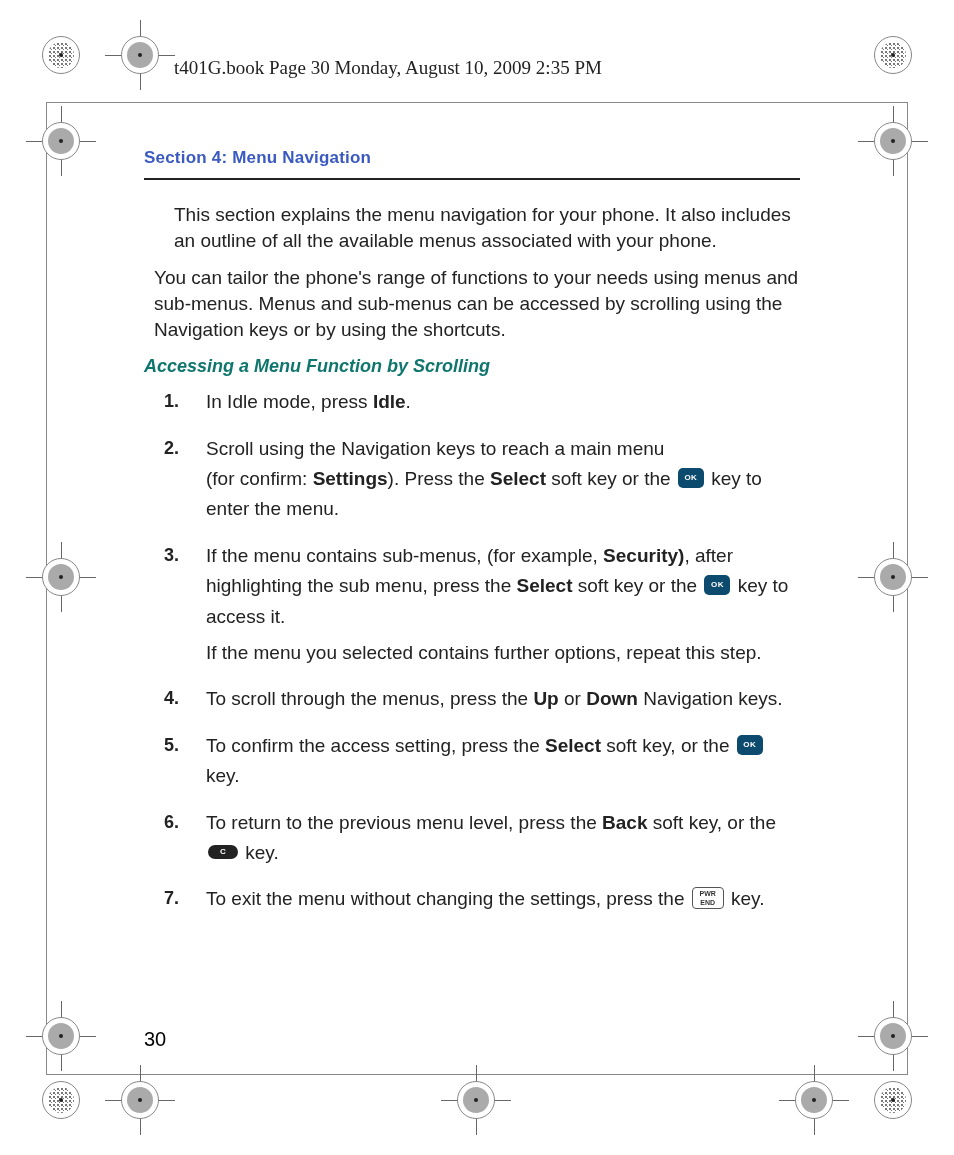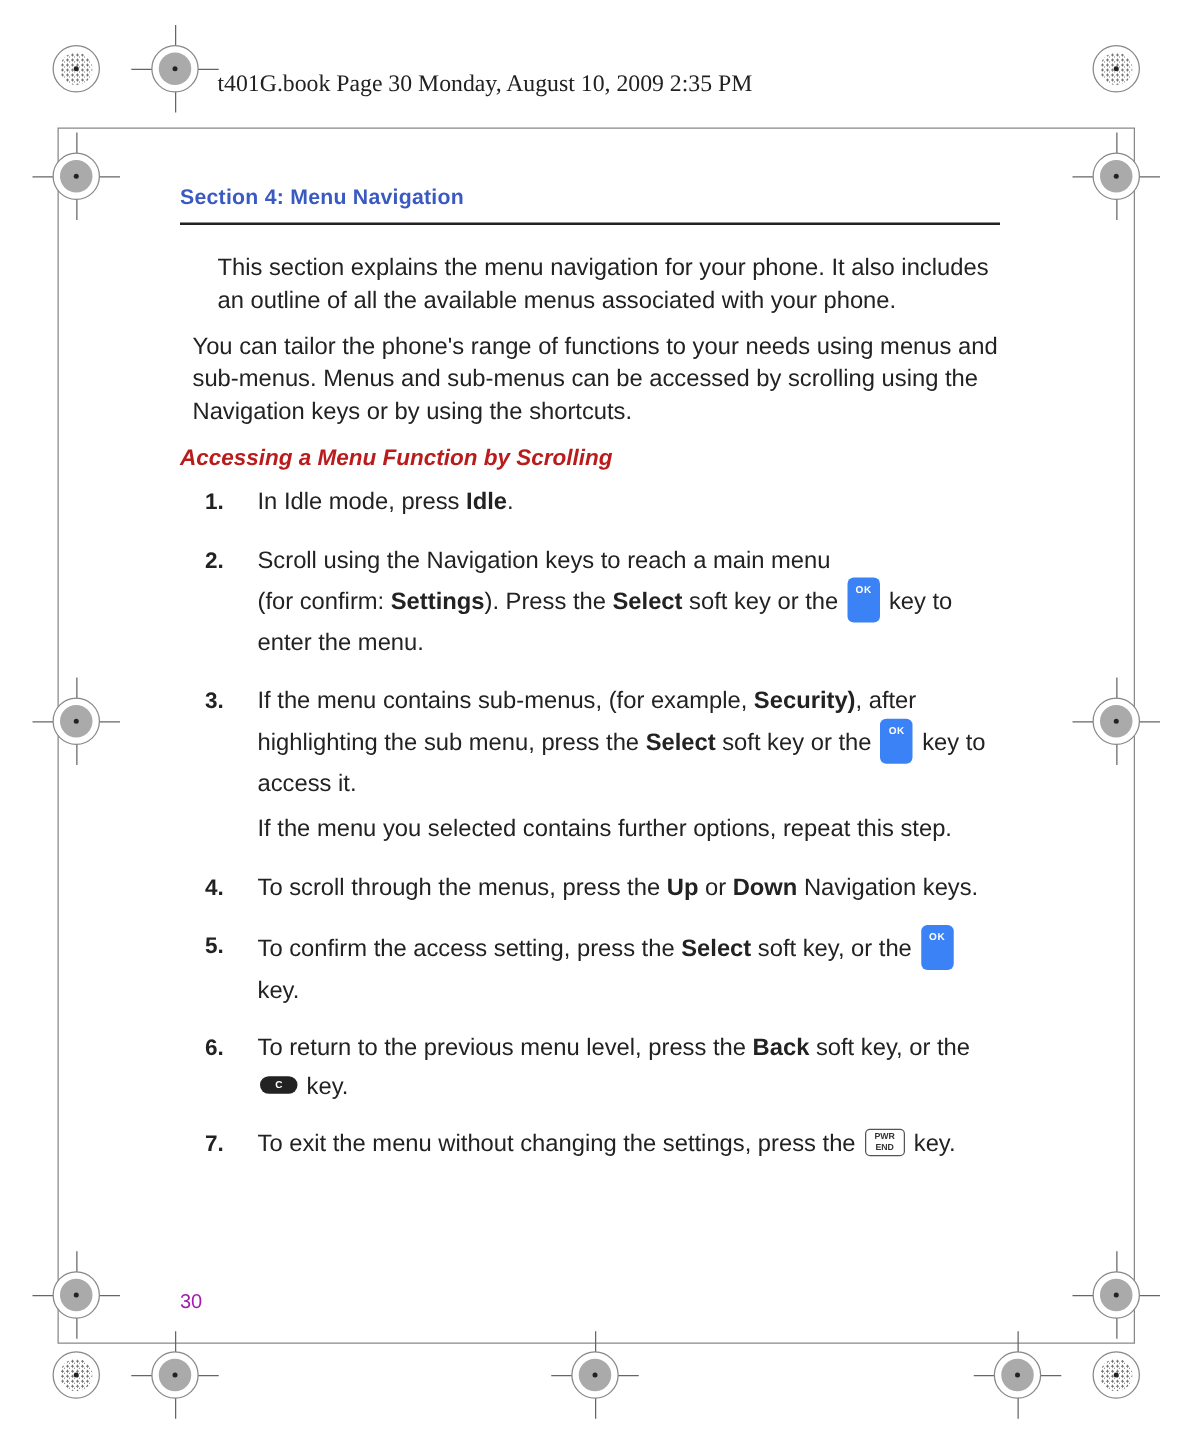--- a/index.html
+++ b/index.html
@@ -72,21 +72,21 @@
       font-size: 19px;
       line-height: 1.35;
       font-family: "Helvetica Neue", Arial, sans-serif;
       color: #222;
     }
     h3.access {
       font-family: Arial, Helvetica, sans-serif;
       font-weight: 700;
       font-style: italic;
       font-size: 18px;
-      color: #b91c1c;
+      color: #0f766e;
       margin: 6px 0 10px 0;
     }
     ol.steps {
       list-style: none;
       padding: 0;
       margin: 0 0 0 20px;
       counter-reset: step;
     }
     ol.steps > li {
       counter-increment: step;
@@ -105,23 +105,23 @@
       top: 0;
       font-weight: 700;
       font-family: Arial, Helvetica, sans-serif;
       font-size: 18px;
     }
     .bold { font-weight: 700; font-family: Arial, Helvetica, sans-serif;}
     .page-num {
       position: absolute;
       left: 144px;
       bottom: 104px;
-      font-size: 16px;
+      font-size: 20px;
       font-family: "Helvetica Neue", Arial, sans-serif;
-      color: #a21caf;
+      color: #000000;
     }
     .sub {
       display: block;
       margin-top: 6px;
     }
     
     .regmark {
       position: absolute;
       width: 38px;
       height: 38px;
@@ -146,22 +146,22 @@
       background-color: #fff;
     }
     .icon-key {
       display: inline-block;
       vertical-align: middle;
       position: relative;
       top: -2px;
       margin: 0 2px;
     }
     .icon-ok {
-      width: 26px; height: 36px;
-      background: #3b82f6;
+      width: 26px; height: 20px;
+      background: #0c4a6e;
       border-radius: 5px;
       color: #fff;
       font-size: 8px;
       font-weight: 700;
       text-align: center;
       line-height: 20px;
       letter-spacing: 0.5px;
       box-sizing: border-box;
     }
     .icon-c {

